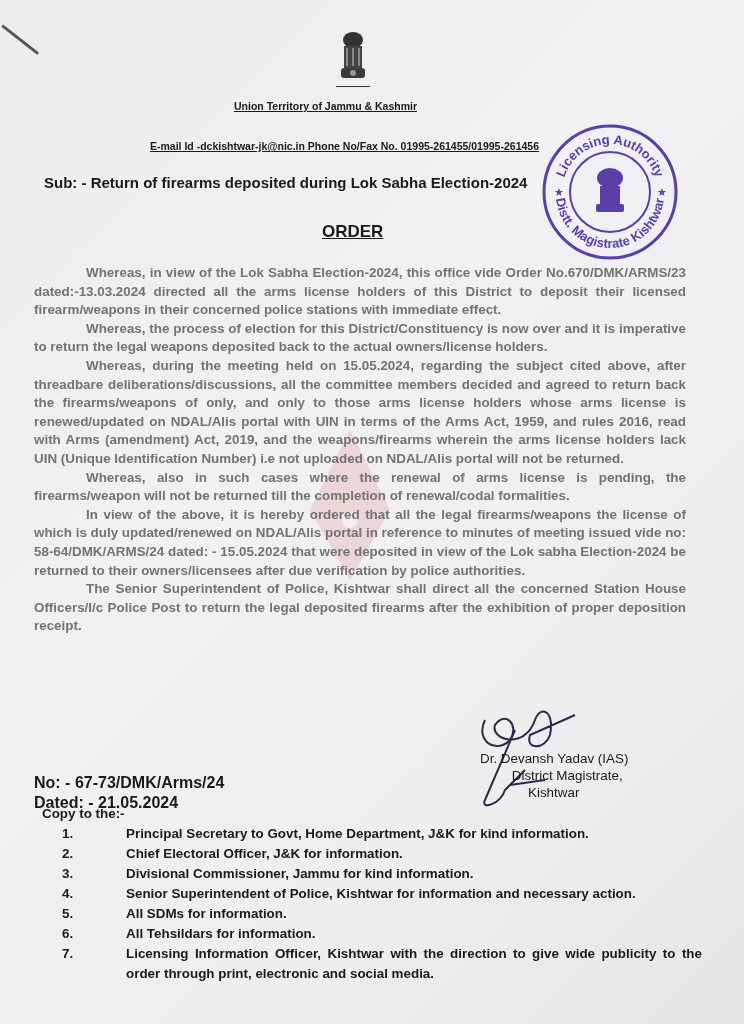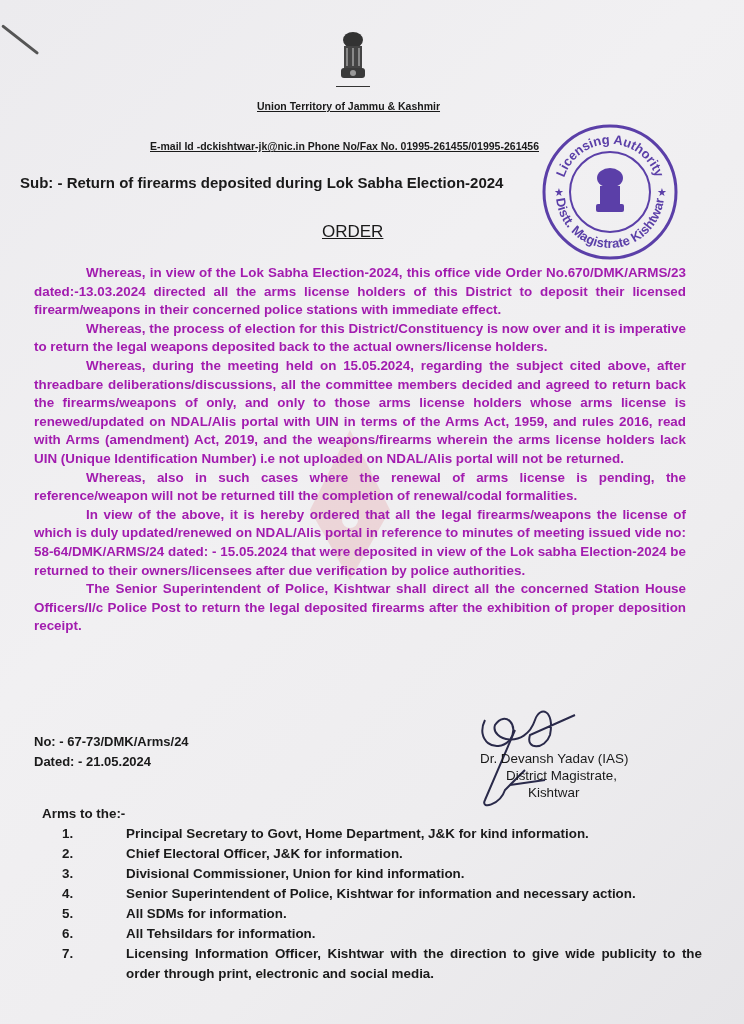--- a/index.html
+++ b/index.html
@@ -5,32 +5,32 @@
   html, body { margin:0; padding:0; }
   body {
     width:744px; height:1024px; overflow:hidden; position:relative;
     background: linear-gradient(135deg, #ecebee 0%, #f1f0f2 40%, #eeedef 70%, #e6e5e8 100%);
     font-family: "Liberation Sans", sans-serif; color:#1a1a1a;
   }
   .page { position:absolute; left:0; top:0; width:744px; height:1024px; }
   .pin { position:absolute; left:2px; top:24px; width:46px; height:3px; background:#555; transform:rotate(38deg); transform-origin:left center; border-radius:2px; }
   .emblem { position:absolute; left:333px; top:30px; width:40px; height:52px; }
   .emblem-motto { position:absolute; left:336px; top:86px; width:34px; height:1px; background:#333; }
-  .ut { position:absolute; left:257px; top:100px; font-size:10.5px; font-weight:bold; text-decoration:underline; }
+  .ut { position:absolute; left:234px; top:100px; font-size:10.5px; font-weight:bold; text-decoration:underline; }
   .office { position:absolute; left:86px; top:112px; font-size:22px; font-weight:bold; letter-spacing:0.2px; white-space:nowrap; }
   .contact { position:absolute; left:150px; top:140px; font-size:10.5px; font-weight:bold; text-decoration:underline; white-space:nowrap; }
-  .subject { position:absolute; left:20px; top:174px; font-size:15px; font-weight:bold; white-space:nowrap; }
-  .order { position:absolute; left:322px; top:222px; font-size:17px; font-weight:normal; text-decoration:underline; }
+  .subject { position:absolute; left:44px; top:174px; font-size:15px; font-weight:bold; white-space:nowrap; }
+  .order { position:absolute; left:322px; top:222px; font-size:17px; font-weight:bold; text-decoration:underline; }
   .stamp { position:absolute; left:540px; top:122px; width:140px; height:140px; }
-  .body { position:absolute; left:34px; top:264px; width:652px; font-size:13.4px; font-weight:bold; line-height:18.6px; text-align:justify; color:#a21caf; }
+  .body { position:absolute; left:34px; top:264px; width:652px; font-size:13.4px; font-weight:bold; line-height:18.6px; text-align:justify; color:#737373; }
   .body p { margin:0 0 0 0; text-indent:52px; }
-  .refno { position:absolute; left:34px; top:732px; font-size:13px; font-weight:bold; line-height:20px; }
+  .refno { position:absolute; left:34px; top:773px; font-size:16px; font-weight:bold; line-height:20px; }
   .signature { position:absolute; left:455px; top:700px; width:150px; height:115px; }
   .signer { position:absolute; left:480px; top:750px; font-size:13.4px; font-weight:normal; line-height:17px; }
-  .signer div:nth-child(2) { padding-left:26px; }
+  .signer div:nth-child(2) { padding-left:26px;text-align:center; }
   .signer div:nth-child(3) { padding-left:48px; }
   .copy-head { position:absolute; left:42px; top:806px; font-size:13.4px; font-weight:bold; }
   .copy-list { position:absolute; left:62px; top:824px; width:640px; margin:0; padding:0; list-style:none; font-size:13.4px; font-weight:bold; line-height:20px; }
   .copy-list li { display:flex; }
   .copy-list .num { width:24px; flex:0 0 24px; }
   .copy-list .txt { flex:1; text-align:justify;padding-left:40px; }
   .watermark { position:absolute; left:290px; top:430px; width:120px; height:160px; opacity:0.12; }
 </style>
 </head>
 <body>
@@ -77,21 +77,21 @@
 
   <svg class="watermark" viewBox="0 0 120 160">
     <path d="M60 0 L100 80 L60 150 L20 80 Z" fill="#d0202a"></path>
     <circle cx="60" cy="90" r="8" fill="#fff"></circle>
   </svg>
 
   <div class="body">
     <p>Whereas, in view of the Lok Sabha Election-2024, this office vide Order No.670/DMK/ARMS/23 dated:-13.03.2024 directed all the arms license holders of this District to deposit their licensed firearm/weapons in their concerned police stations with immediate effect.</p>
     <p>Whereas, the process of election for this District/Constituency is now over and it is imperative to return the legal weapons deposited back to the actual owners/license holders.</p>
     <p>Whereas, during the meeting held on 15.05.2024, regarding the subject cited above, after threadbare deliberations/discussions, all the committee members decided and agreed to return back the firearms/weapons of only, and only to those arms license holders whose arms license is renewed/updated on NDAL/Alis portal with UIN in terms of the Arms Act, 1959, and rules 2016, read with Arms (amendment) Act, 2019, and the weapons/firearms wherein the arms license holders lack UIN (Unique Identification Number) i.e not uploaded on NDAL/Alis portal will not be returned.</p>
-    <p>Whereas, also in such cases where the renewal of arms license is pending, the reference/weapon will not be returned till the completion of renewal/codal formalities.</p>
+    <p>Whereas, also in such cases where the renewal of arms license is pending, the firearms/weapon will not be returned till the completion of renewal/codal formalities.</p>
     <p>In view of the above, it is hereby ordered that all the legal firearms/weapons the license of which is duly updated/renewed on NDAL/Alis portal in reference to minutes of meeting issued vide no: 58-64/DMK/ARMS/24 dated: - 15.05.2024 that were deposited in view of the Lok sabha Election-2024 be returned to their owners/licensees after due verification by police authorities.</p>
     <p>The Senior Superintendent of Police, Kishtwar shall direct all the concerned Station House Officers/I/c Police Post to return the legal deposited firearms after the exhibition of proper deposition receipt.</p>
   </div>
 
   <div class="refno">
     <div>No: - 67-73/DMK/Arms/24</div>
     <div>Dated: - 21.05.2024</div>
   </div>
 
   <svg class="signature" viewBox="0 0 150 115">
@@ -99,33 +99,33 @@
     <path d="M60 30 L 30 100 C 25 110, 45 105, 50 90 L 70 70" fill="none" stroke="#2a2a4a" stroke-width="2"></path>
     <path d="M55 85 L 90 80" fill="none" stroke="#2a2a4a" stroke-width="2"></path>
   </svg>
 
   <div class="signer">
     <div>Dr. Devansh Yadav (IAS)</div>
     <div>District Magistrate,</div>
     <div>Kishtwar</div>
   </div>
 
-  <div class="copy-head">Arms to the:-</div>
+  <div class="copy-head">Copy to the:-</div>
   <ol class="copy-list">
     <li>
         <span class="num">1.</span>
         <span class="txt">Principal Secretary to Govt, Home Department, J&amp;K for kind information.</span>
       </li>
     <li>
         <span class="num">2.</span>
         <span class="txt">Chief Electoral Officer, J&amp;K for information.</span>
       </li>
     <li>
         <span class="num">3.</span>
-        <span class="txt">Divisional Commissioner, Union for kind information.</span>
+        <span class="txt">Divisional Commissioner, Jammu for kind information.</span>
       </li>
     <li>
         <span class="num">4.</span>
         <span class="txt">Senior Superintendent of Police, Kishtwar for information and necessary action.</span>
       </li>
     <li>
         <span class="num">5.</span>
         <span class="txt">All SDMs for information.</span>
       </li>
     <li>

